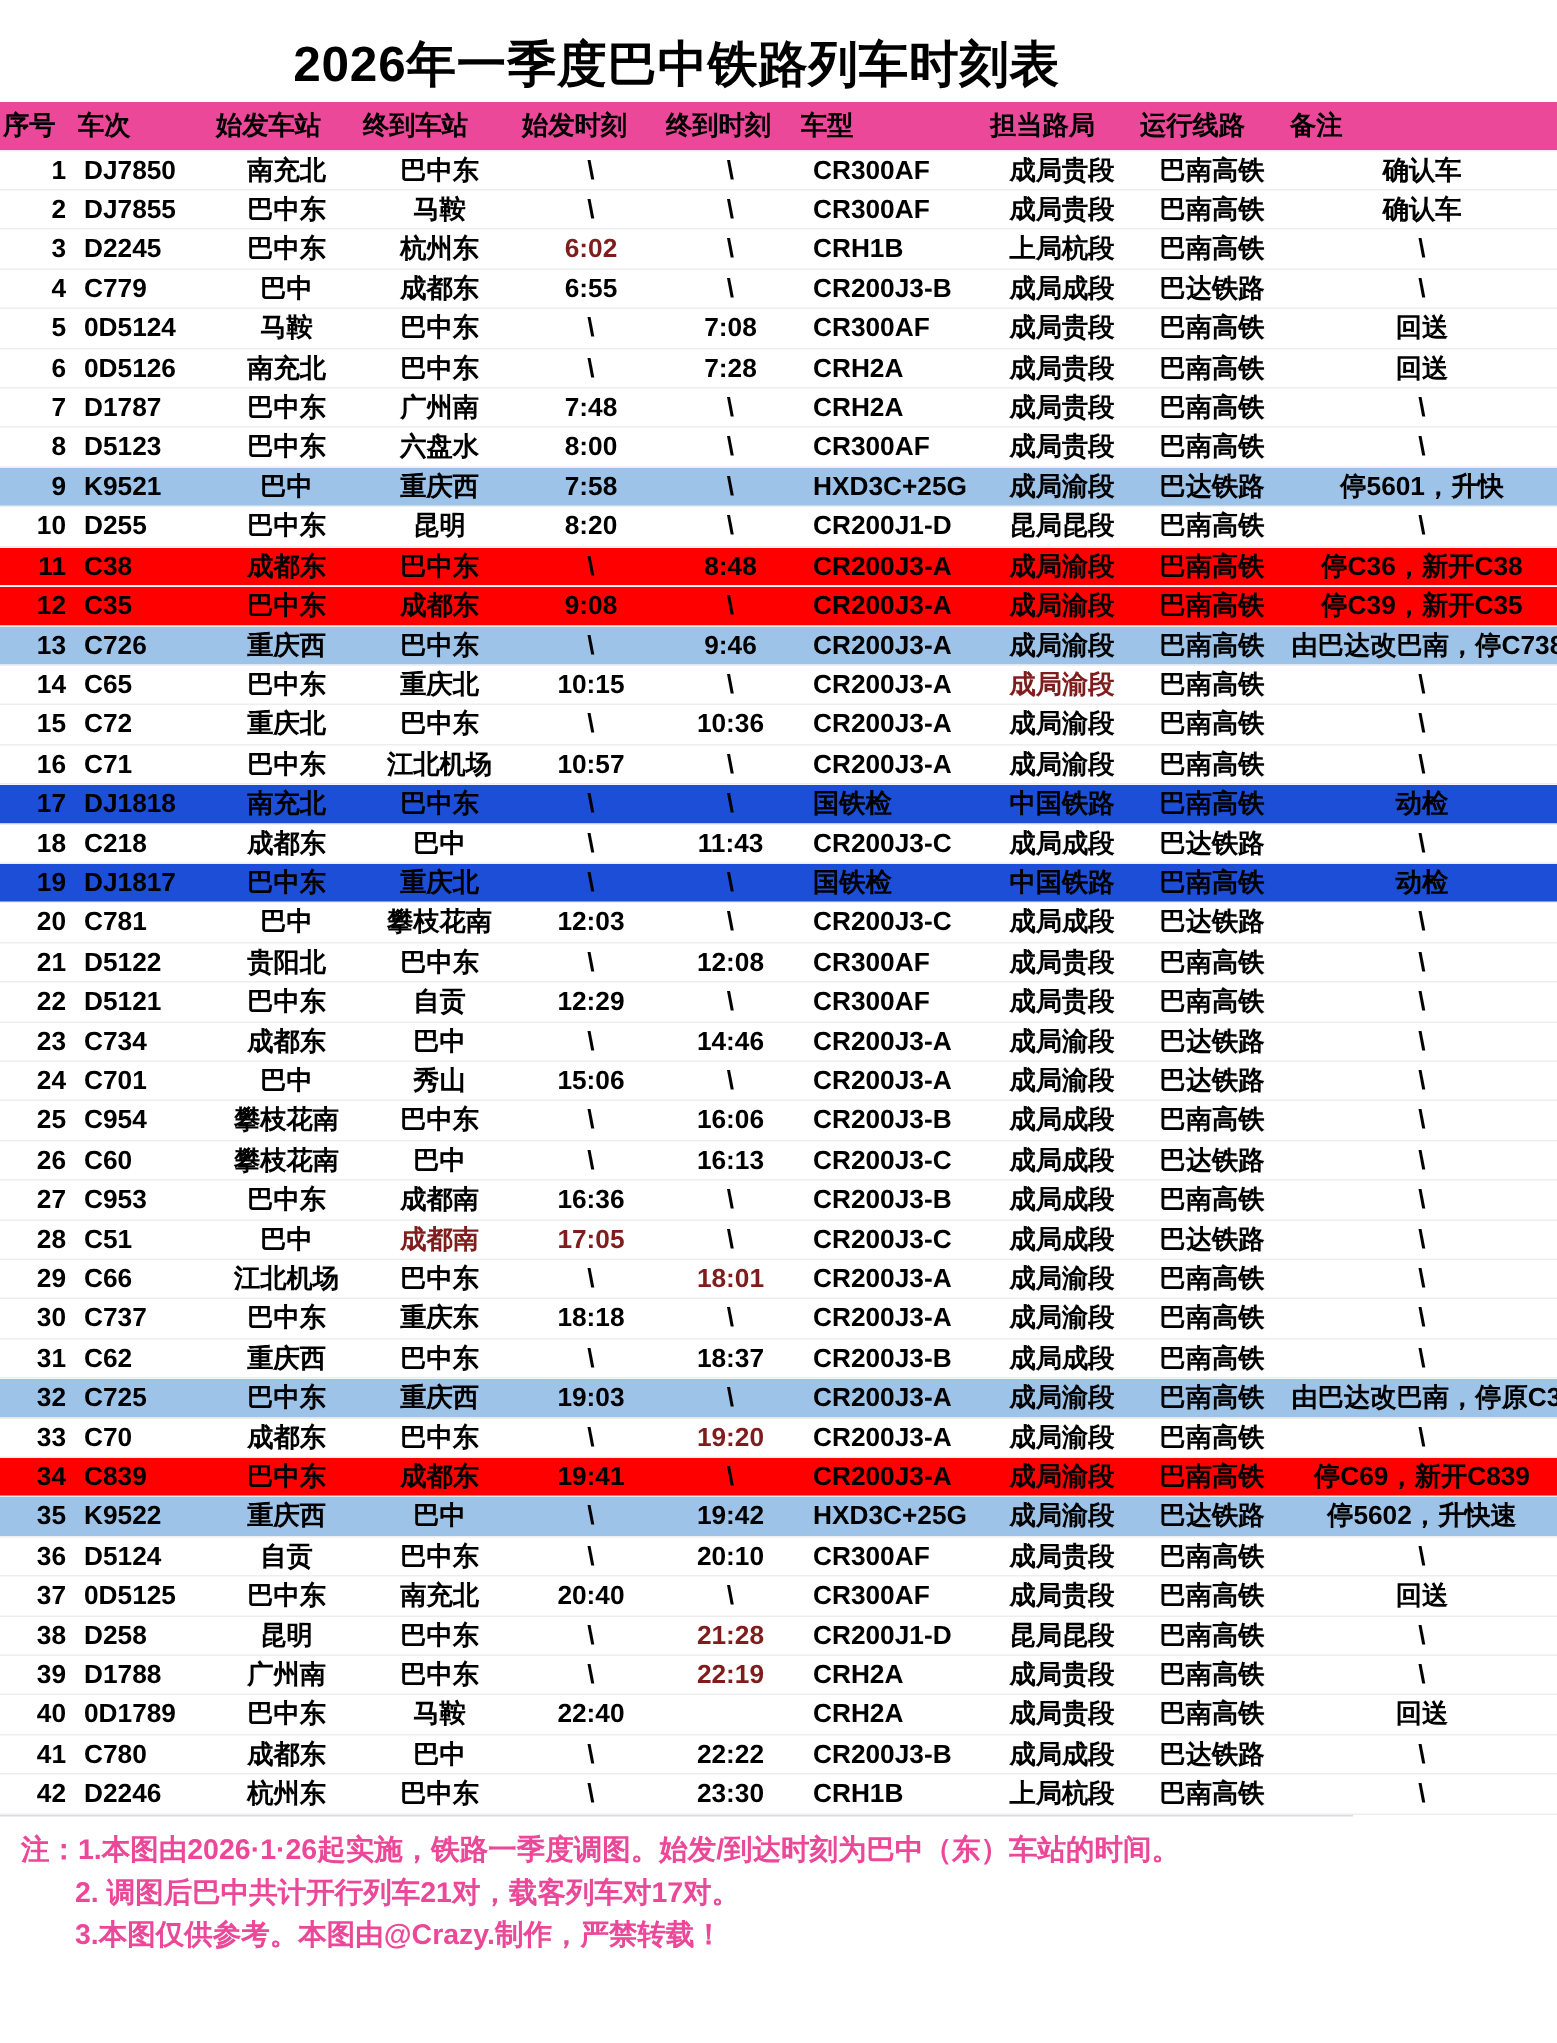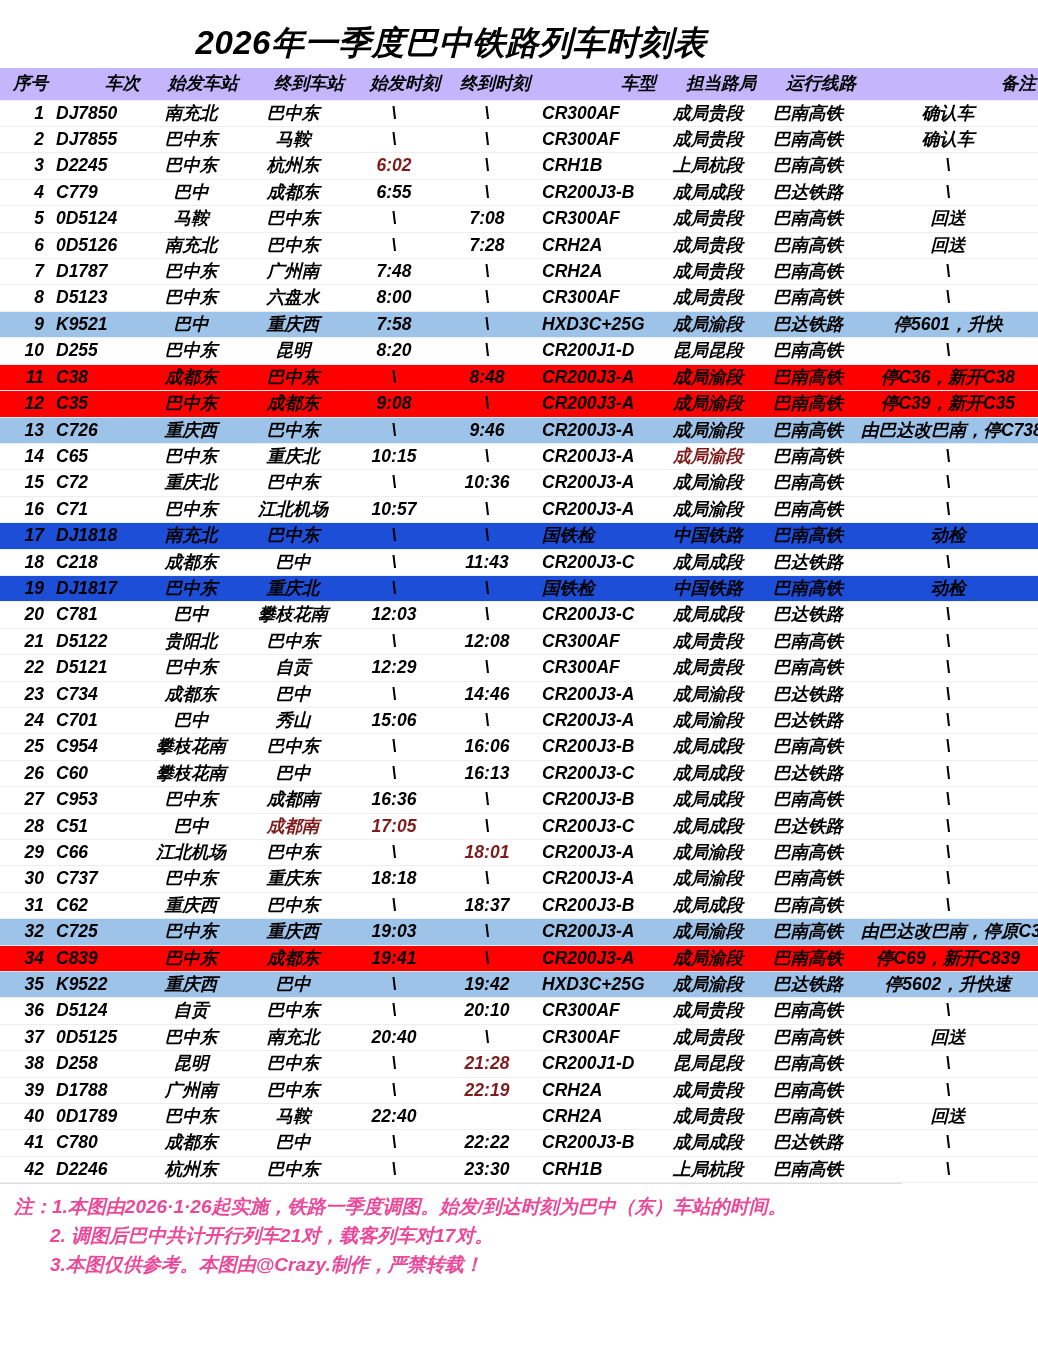--- a/index.html
+++ b/index.html
@@ -13,21 +13,20 @@
     font-family: "Liberation Sans", "DejaVu Sans", sans-serif;
     color: #000000;
     overflow: hidden;
   }
   .page {
     width: 902px;
     height: 1362px;
     position: relative;
     background: #ffffff;
     box-sizing: border-box;
-    font-style: italic;
   }
   .title {
     text-align: center;
     font-size: 33px;
     font-weight: bold;
     letter-spacing: 0.5px;
     padding-top: 26px;
     padding-bottom: 7px;
     line-height: 1.05;
     color: #000000;
@@ -47,23 +46,23 @@
   table.tt col.c-arr    { width: 90px;  }
   table.tt col.c-model  { width: 126px; }
   table.tt col.c-bureau { width: 100px; }
   table.tt col.c-line   { width: 100px; }
   table.tt col.c-note   { width: 180px; }
 
   table.tt thead th {
     font-size: 17.5px;
     font-weight: bold;
     padding: 3px 2px 5px 2px;
-    text-align: right;
+    text-align: left;
     white-space: nowrap;
-    background: #c4b5fd;
+    background: #ec4899;
     border: none;
   }
   table.tt tbody td {
     height: 25.4px;
     line-height: 25.4px;
     padding: 0 3px;
     text-align: center;
     white-space: nowrap;
     overflow: hidden;
     border-top: 1px solid #eceef0;
@@ -506,20 +505,32 @@
           <td class="trn">C725</td>
           <td>巴中东</td>
           <td>重庆西</td>
           <td>19:03</td>
           <td>\</td>
           <td class="mdl">CR200J3-A</td>
           <td>成局渝段</td>
           <td>巴南高铁</td>
           <td>由巴达改巴南，停原C35</td>
         </tr>
+        <tr class="rw-white">
+          <td class="num">33</td>
+          <td class="trn">C70</td>
+          <td>成都东</td>
+          <td>巴中东</td>
+          <td>\</td>
+          <td class="hl-red">19:20</td>
+          <td class="mdl">CR200J3-A</td>
+          <td>成局渝段</td>
+          <td>巴南高铁</td>
+          <td>\</td>
+        </tr>
         <tr class="rw-red">
           <td class="num">34</td>
           <td class="trn">C839</td>
           <td>巴中东</td>
           <td>成都东</td>
           <td>19:41</td>
           <td>\</td>
           <td class="mdl">CR200J3-A</td>
           <td>成局渝段</td>
           <td>巴南高铁</td>

